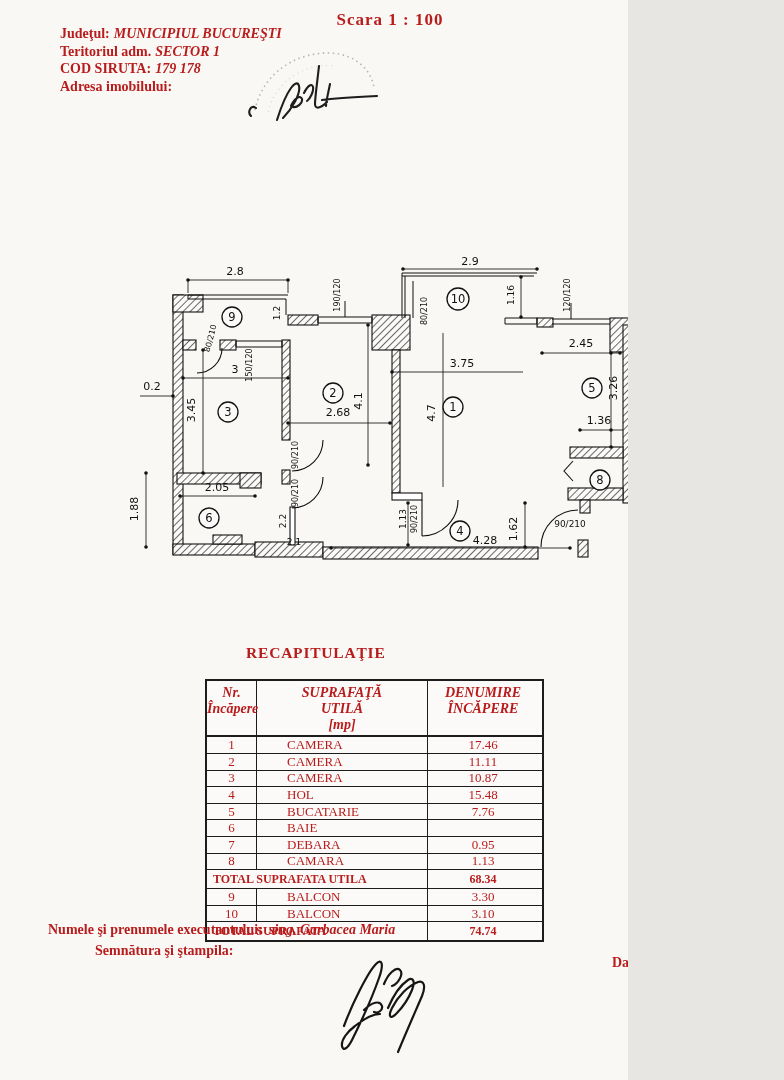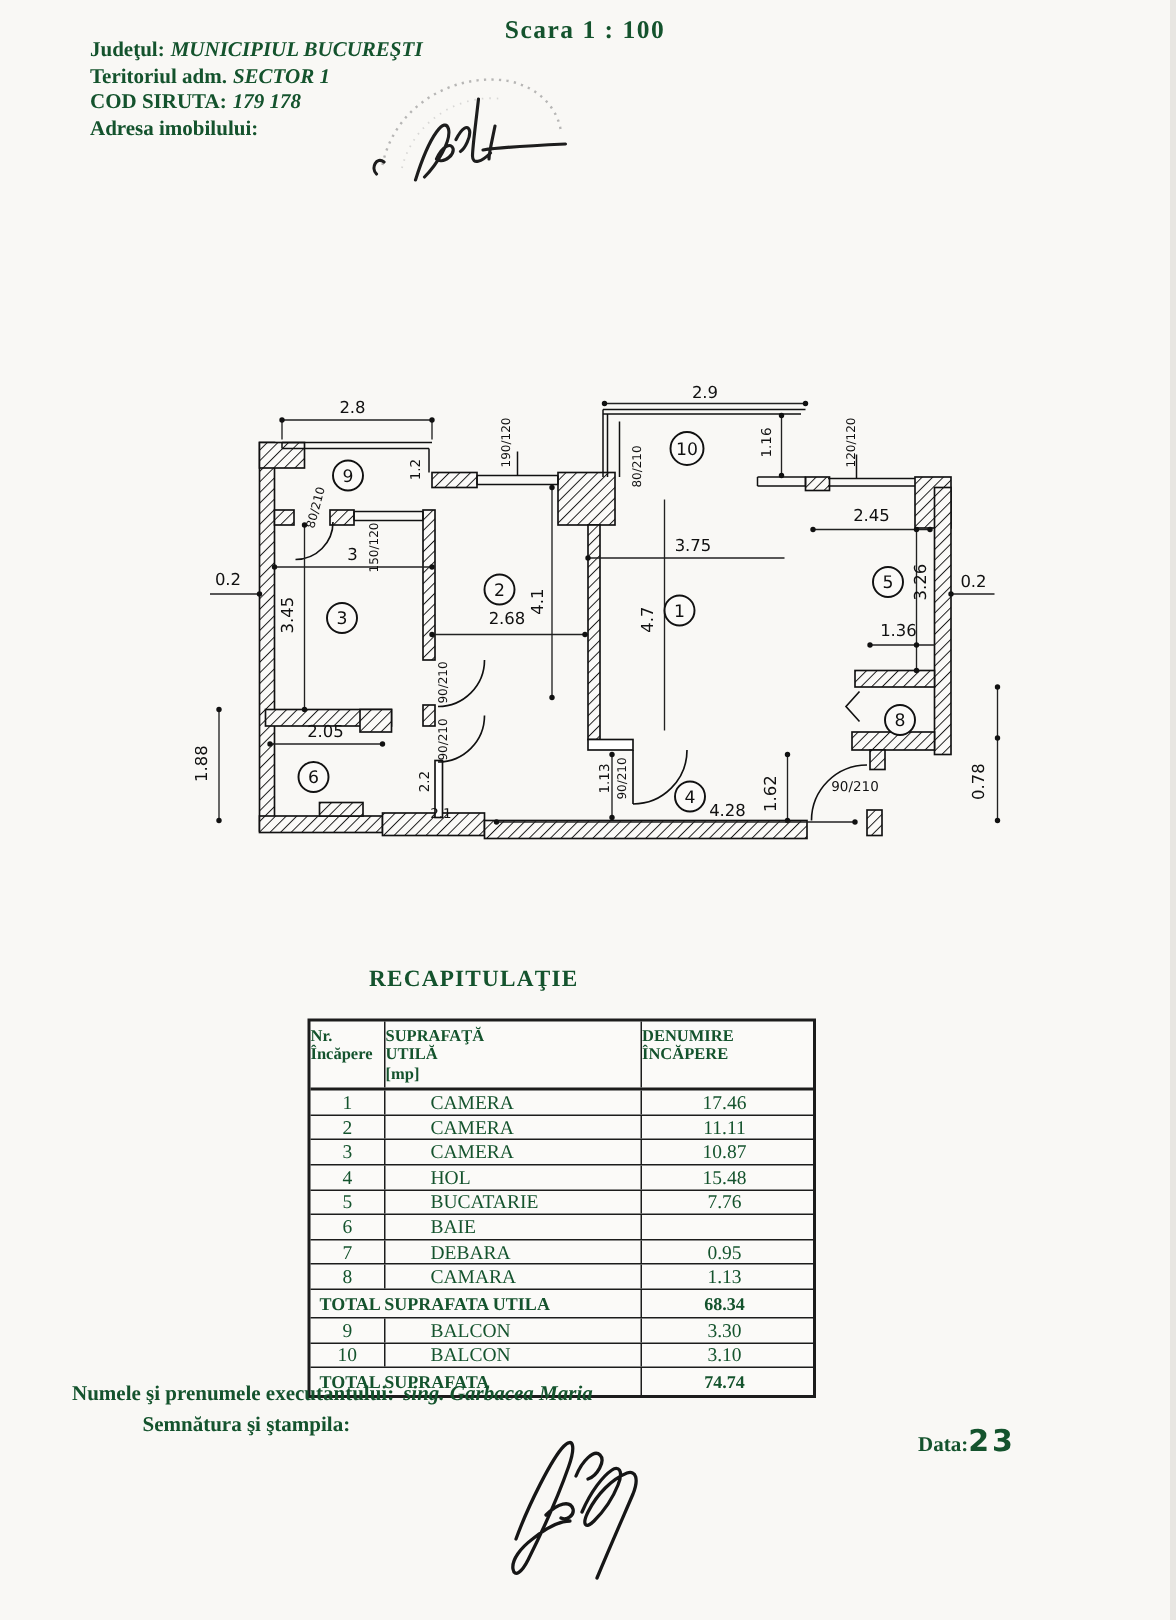--- a/index.html
+++ b/index.html
@@ -1,39 +1,39 @@
 <!DOCTYPE html>
 <html><head>
 <meta charset="utf-8">
 <style>
   html,body{margin:0;padding:0;}
   body{background:#e8e6e2;}
-  .page{position:relative;width:780px;height:1080px;background:#f9f8f5;overflow:hidden;
-        font-family:"Liberation Serif", serif;color:#14532d;}
+  .page{position:relative;width:628px;height:1080px;background:#f9f8f5;overflow:hidden;
+        font-family:"Liberation Serif", serif;color:#b91c1c;}
   
   .scale-title{position:absolute;left:300px;top:10px;width:180px;text-align:center;
        font-size:17px;font-weight:bold;letter-spacing:1px;}
   .prop-header{position:absolute;left:60px;top:25px;font-size:14px;font-weight:bold;line-height:17.5px;}
   .prop-header .val{font-style:italic;margin-left:4px;}
   .stamp{position:absolute;left:243px;top:40px;}
   
   .plan{position:absolute;left:130px;top:255px;}
   .plan text{font-family:"DejaVu Sans", sans-serif;fill:#111;}
   .wall{fill:url(#hatch);stroke:#111;stroke-width:1.1;}
   .thin{stroke:#111;stroke-width:1;fill:none;}
   .dim{stroke:#222;stroke-width:0.9;fill:none;}
   .door{stroke:#111;stroke-width:1.1;fill:none;}
   .dot{fill:#111;}
   .owall{fill:#fff;stroke:#111;stroke-width:1.1;}
   
   .recap-title{position:absolute;left:246px;top:644px;font-size:15.5px;font-weight:bold;letter-spacing:0.8px;}
   .rtable{position:absolute;left:205px;top:679px;width:335px;border:2px solid #1c1c1c;background:#fbfaf8;}
   .thead{display:grid;grid-template-columns:50px 171px 110px;border-bottom:2px solid #1c1c1c;}
-  .th{border-right:1.6px solid #1c1c1c;text-align:left;font-weight:bold;font-size:11px;
-      line-height:1.13;padding:4px 0 3px 0;white-space:pre-line;}
+  .th{border-right:1.6px solid #1c1c1c;text-align:center;font-weight:bold;font-size:14px;
+      line-height:1.13;padding:4px 0 3px 0;white-space:pre-line;font-style:italic;}
   .th:last-child{border-right:none;}
   .trow{display:grid;grid-template-columns:50px 171px 110px;border-bottom:1.4px solid #1c1c1c;}
   .trow:last-child{border-bottom:none;}
   .trow.total{grid-template-columns:221px 110px;font-weight:bold;}
   .tc{border-right:1.6px solid #1c1c1c;display:flex;align-items:center;justify-content:center;
       height:15.6px;font-size:13px;}
   .trow .tc:last-child{border-right:none;}
   .c-name{justify-content:flex-start;padding-left:30px;}
   .trow.total .tc{height:18px;font-size:12px;}
   .c-total-label{justify-content:flex-start;padding-left:6px;}

